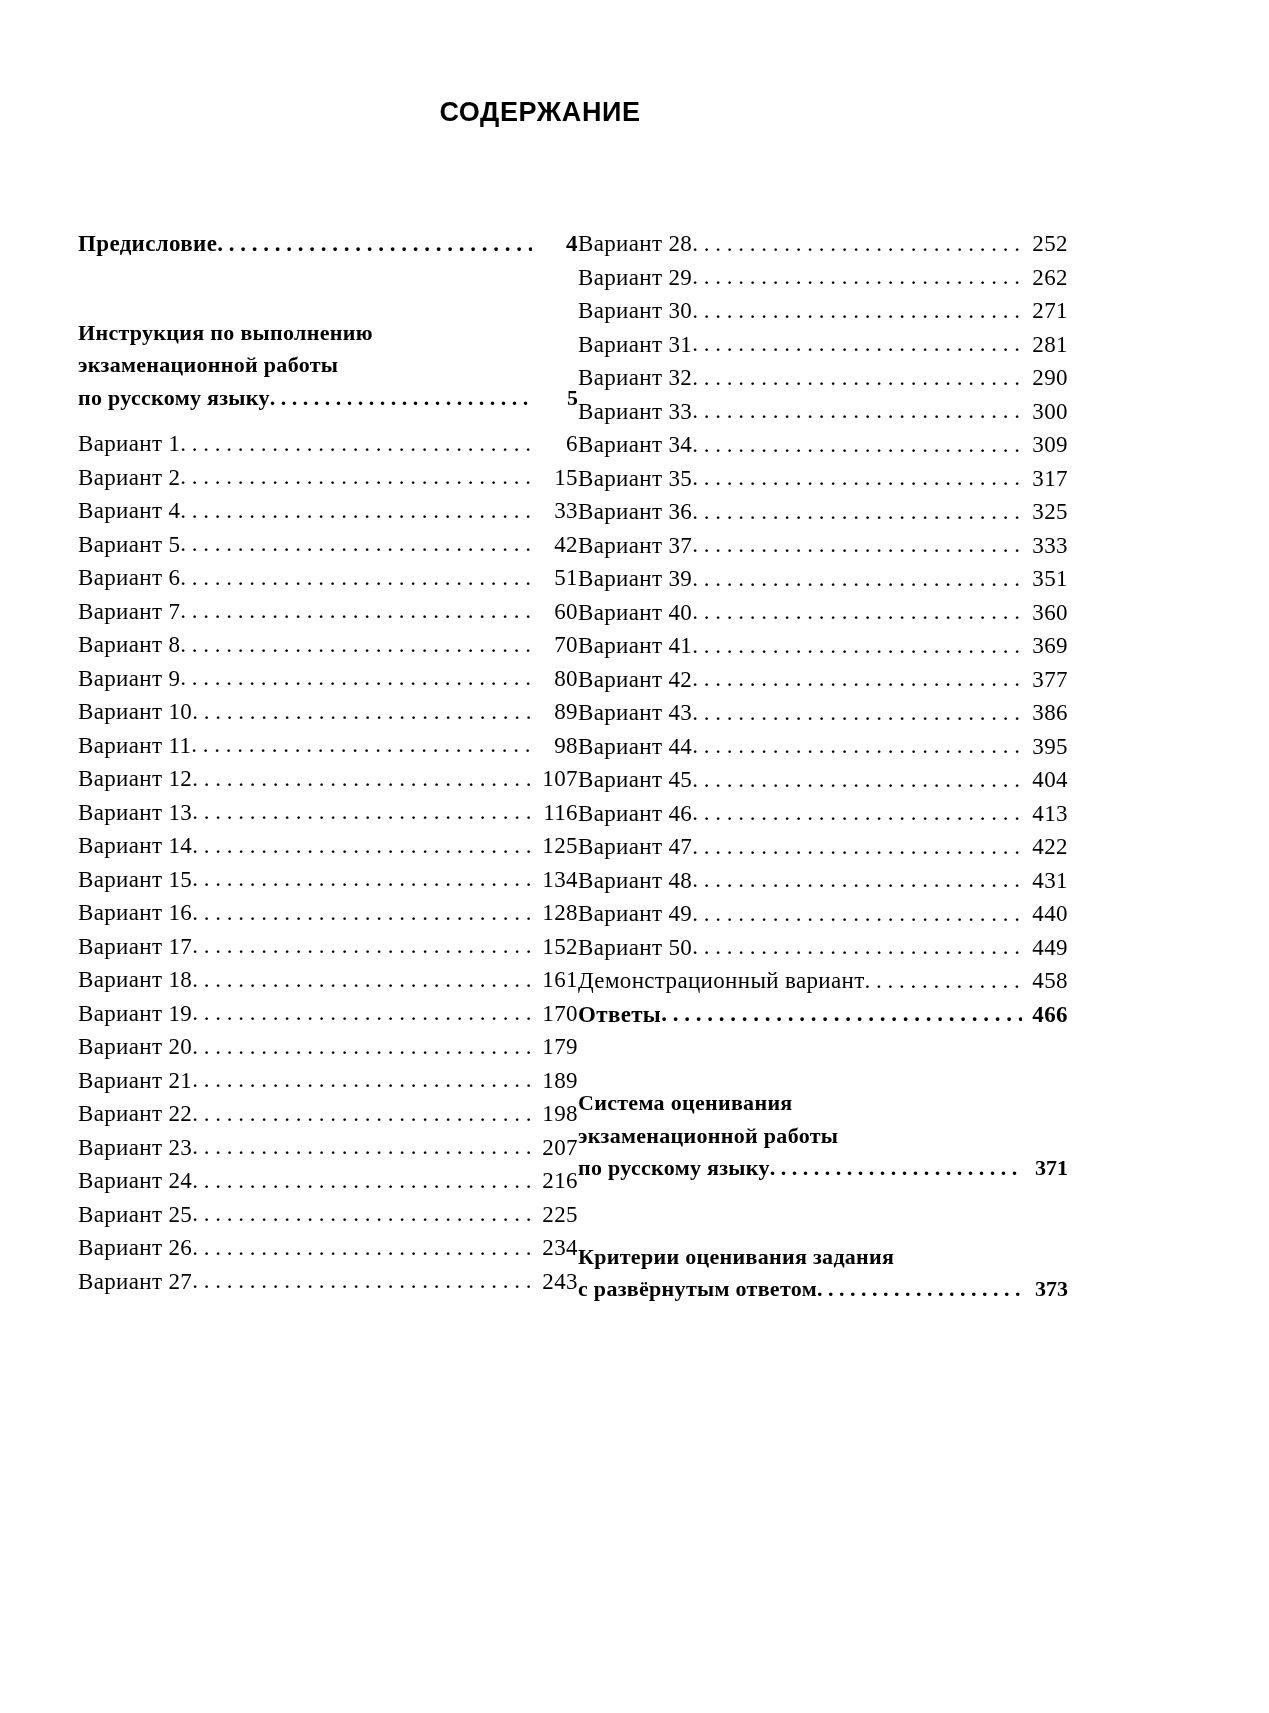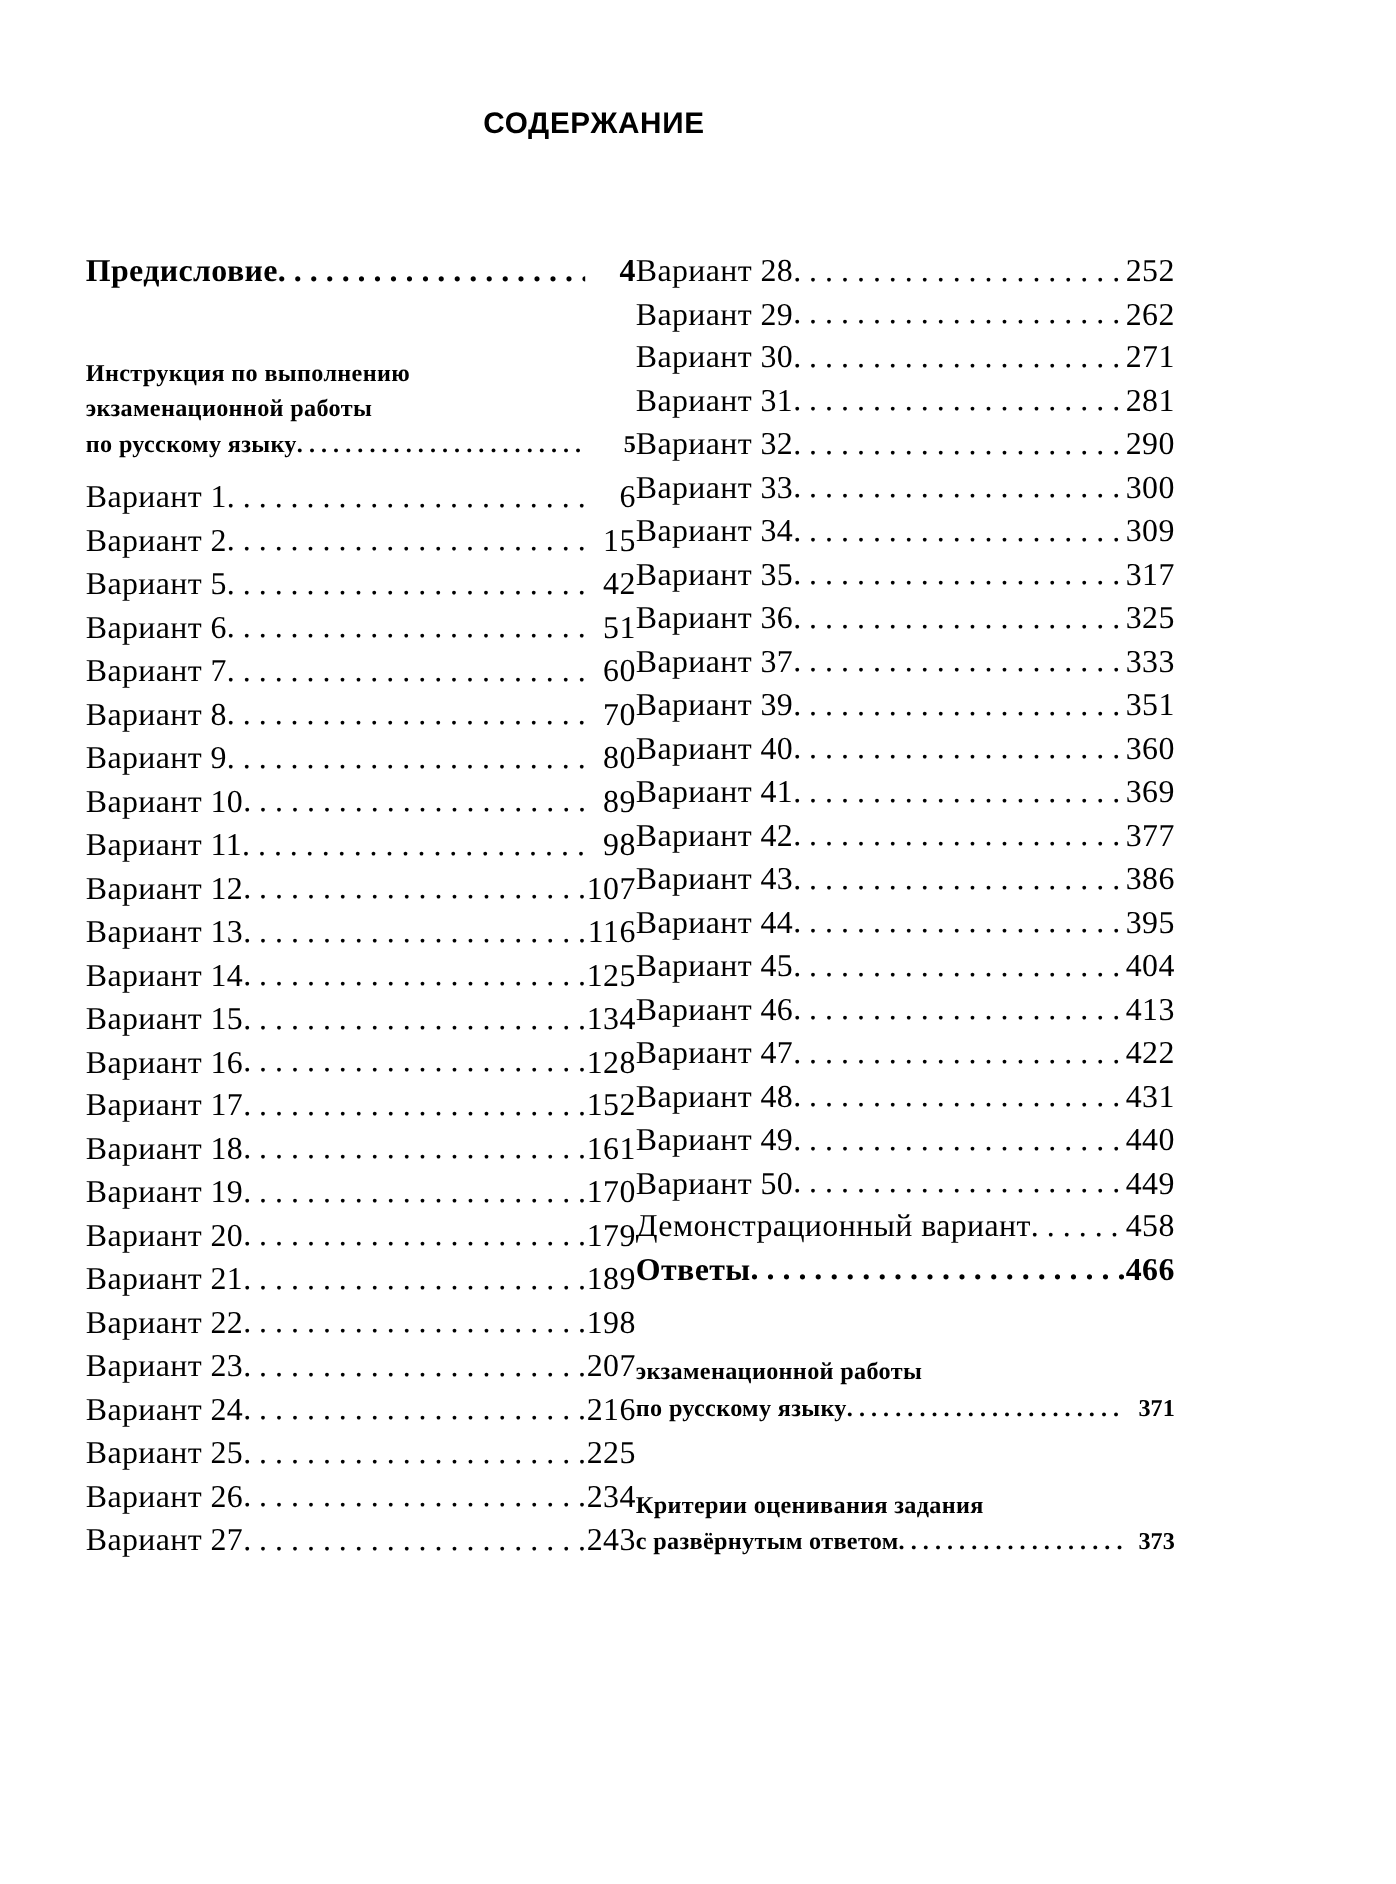--- a/index.html
+++ b/index.html
@@ -50,21 +50,21 @@
   }
   .col-right {
     width: 490px;
     margin-left: 0px;
   }
 
   
   .entry {
     display: flex;
     align-items: baseline;
-    font-size: 29px;
+    font-size: 23px;
     line-height: 1.0;
     margin-bottom: 10.5px;
   }
   .entry .label {
     white-space: pre;
     flex: 0 0 auto;
     letter-spacing: 0.35px;
   }
   .entry .leader {
     flex: 1 1 auto;
@@ -162,20 +162,25 @@
           <span class="label">Вариант 1</span>
           <span class="leader"></span>
           <span class="pageno">6</span>
         </div>
         <div class="entry">
           <span class="label">Вариант 2</span>
           <span class="leader"></span>
           <span class="pageno">15</span>
         </div>
         <div class="entry">
+          <span class="label">Вариант 4</span>
+          <span class="leader"></span>
+          <span class="pageno">33</span>
+        </div>
+        <div class="entry">
           <span class="label">Вариант 5</span>
           <span class="leader"></span>
           <span class="pageno">42</span>
         </div>
         <div class="entry">
           <span class="label">Вариант 6</span>
           <span class="leader"></span>
           <span class="pageno">51</span>
         </div>
         <div class="entry">
@@ -402,20 +407,21 @@
           <span class="pageno">458</span>
         </div>
         <div class="entry bold">
           <span class="label">Ответы</span>
           <span class="leader"></span>
           <span class="pageno">466</span>
         </div>
         <div class="spacer-sm"></div>
         <div class="spacer-sm"></div>
         <div class="block-entry">
+          <span class="bl-line">Система оценивания</span>
           <span class="bl-line">экзаменационной работы</span>
           <div class="bl-last">
             <span class="label">по русскому языку</span>
             <span class="leader"></span>
             <span class="pageno">371</span>
           </div>
         </div>
         <div class="spacer-sm"></div>
         <div class="spacer-sm"></div>
         <div class="block-entry">

